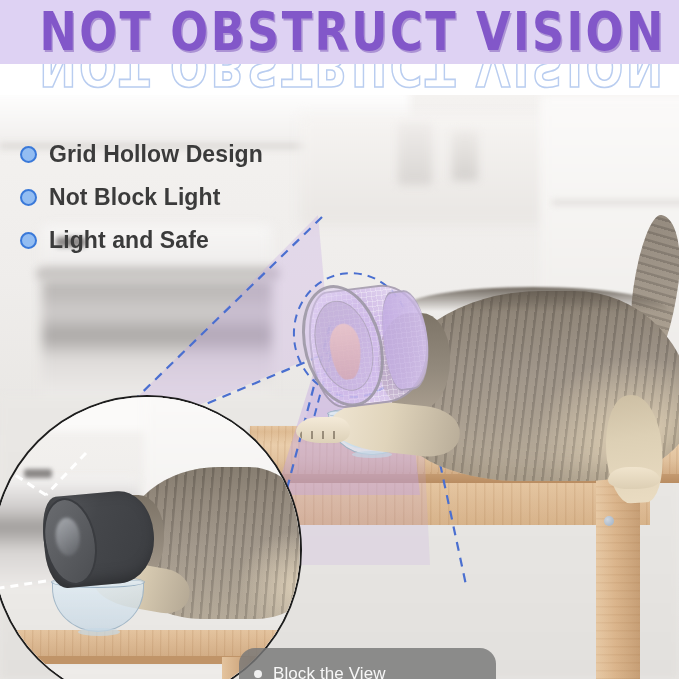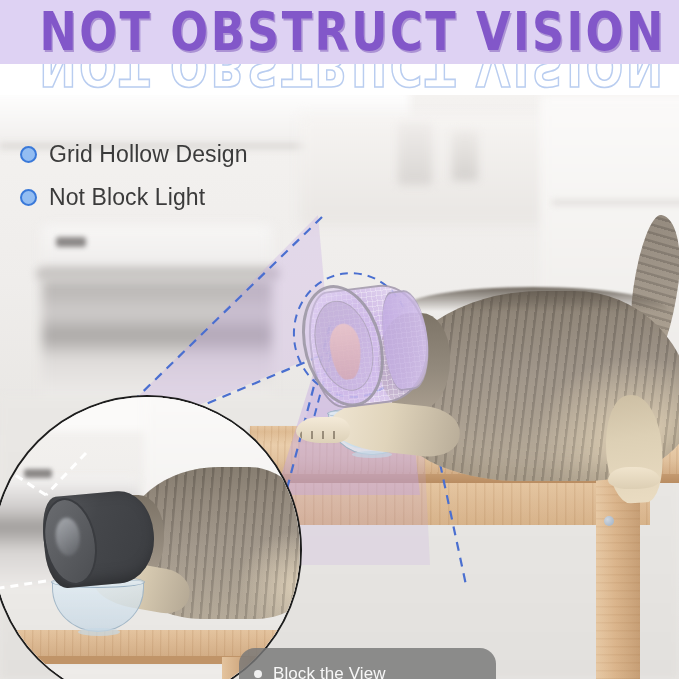--- a/index.html
+++ b/index.html
@@ -323,21 +323,21 @@
     display:flex; align-items:center; gap:12px; height:43px;
   }
   .ring{
     width:17px; height:17px; border-radius:50%;
     border:2.6px solid #3a79d9;
     background:#93bdf2;
     flex:0 0 auto;
   }
   .feature-text{
     font-size:23px; color:#3b3b3b; letter-spacing:.1px;
-    font-weight:400;
+    font-weight:700;
   }
 
   
   .inset{
     position:absolute; left:-8px; top:300px; width:310px; height:310px;
     border-radius:50%;
     border:2.4px solid #1d1d1d;
     overflow:hidden;
     background:linear-gradient(180deg,#f4f2f0 0%,#eceae7 58%,#e5e2df 100%);
   }
@@ -577,20 +577,24 @@
 
     <div class="feature-list">
       <div class="feature-item">
         <span class="ring"></span>
         <span class="feature-text">Grid Hollow Design</span>
       </div>
       <div class="feature-item">
         <span class="ring"></span>
         <span class="feature-text">Not Block Light</span>
       </div>
+      <div class="feature-item">
+        <span class="ring"></span>
+        <span class="feature-text">Light and Safe</span>
+      </div>
     </div>
 
   </div>
 
   <div class="band-lavender"></div>
   <div class="band-white"></div>
   <div class="title-main">NOT OBSTRUCT VISION</div>
   <div class="title-reflect">
     <span>NOT OBSTRUCT VISION</span>
   </div>

